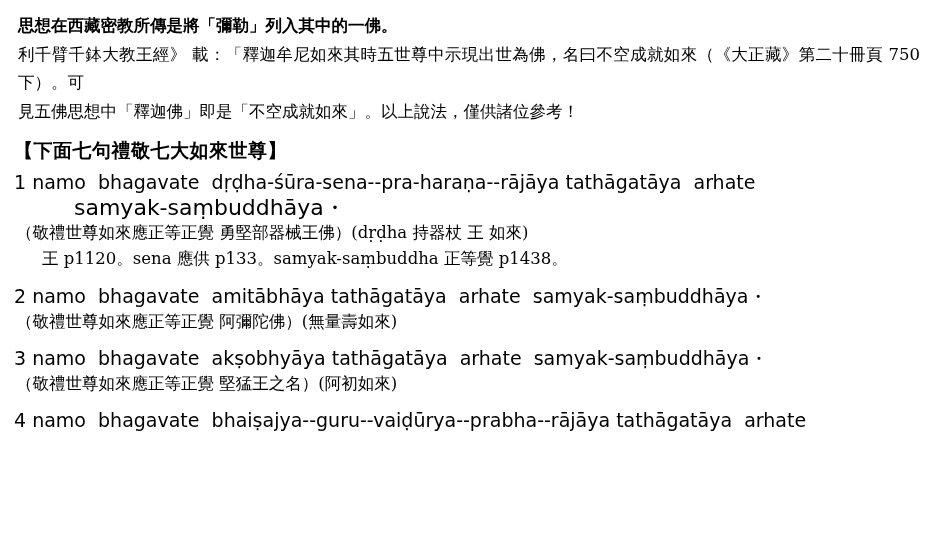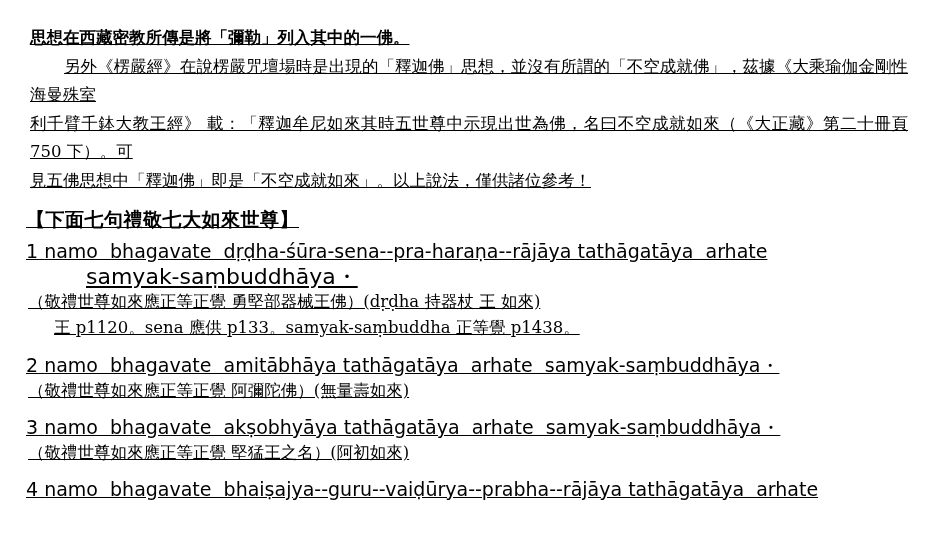--- a/index.html
+++ b/index.html
@@ -11,23 +11,22 @@
     width: 934px;
     height: 542px;
     overflow: hidden;
     font-family: "Liberation Serif", "DejaVu Serif", serif;
     color: #000000;
   }
   .page {
     position: relative;
     width: 934px;
     height: 542px;
-    padding: 12px;
+    padding: 0;
     box-sizing: border-box;
-    text-decoration: underline;
   }
 
   
   .intro {
     font-family: "DejaVu Serif", "Liberation Serif", serif;
     font-size: 16.5px;
     line-height: 28px;
     padding: 12px 14px 0 18px;
     text-align: justify;
   }
@@ -84,23 +83,20 @@
 </style>
 </head>
 <body>
 
 <div class="page">
 
   <div class="intro">
     <p>
       <span class="bold">思想在西藏密教所傳是將「彌勒」列入其中的一佛。</span>
     </p>
-    <p class="indent2">
-      <span>另外《楞嚴經》在說楞嚴咒壇場時是出現的「釋迦佛」思想，並沒有所謂的「不空成就佛」，茲據《大乘瑜伽金剛性海曼殊室</span>
-    </p>
     <p>
       <span>利千臂千鉢大教王經》 載：「釋迦牟尼如來其時五世尊中示現出世為佛，名曰不空成就如來（《大正藏》第二十冊頁 750 下）。可</span>
     </p>
     <p>
       <span>見五佛思想中「釋迦佛」即是「不空成就如來」。以上說法，僅供諸位參考！</span>
     </p>
   </div>
 
   <div class="section-head">【下面七句禮敬七大如來世尊】</div>
 

